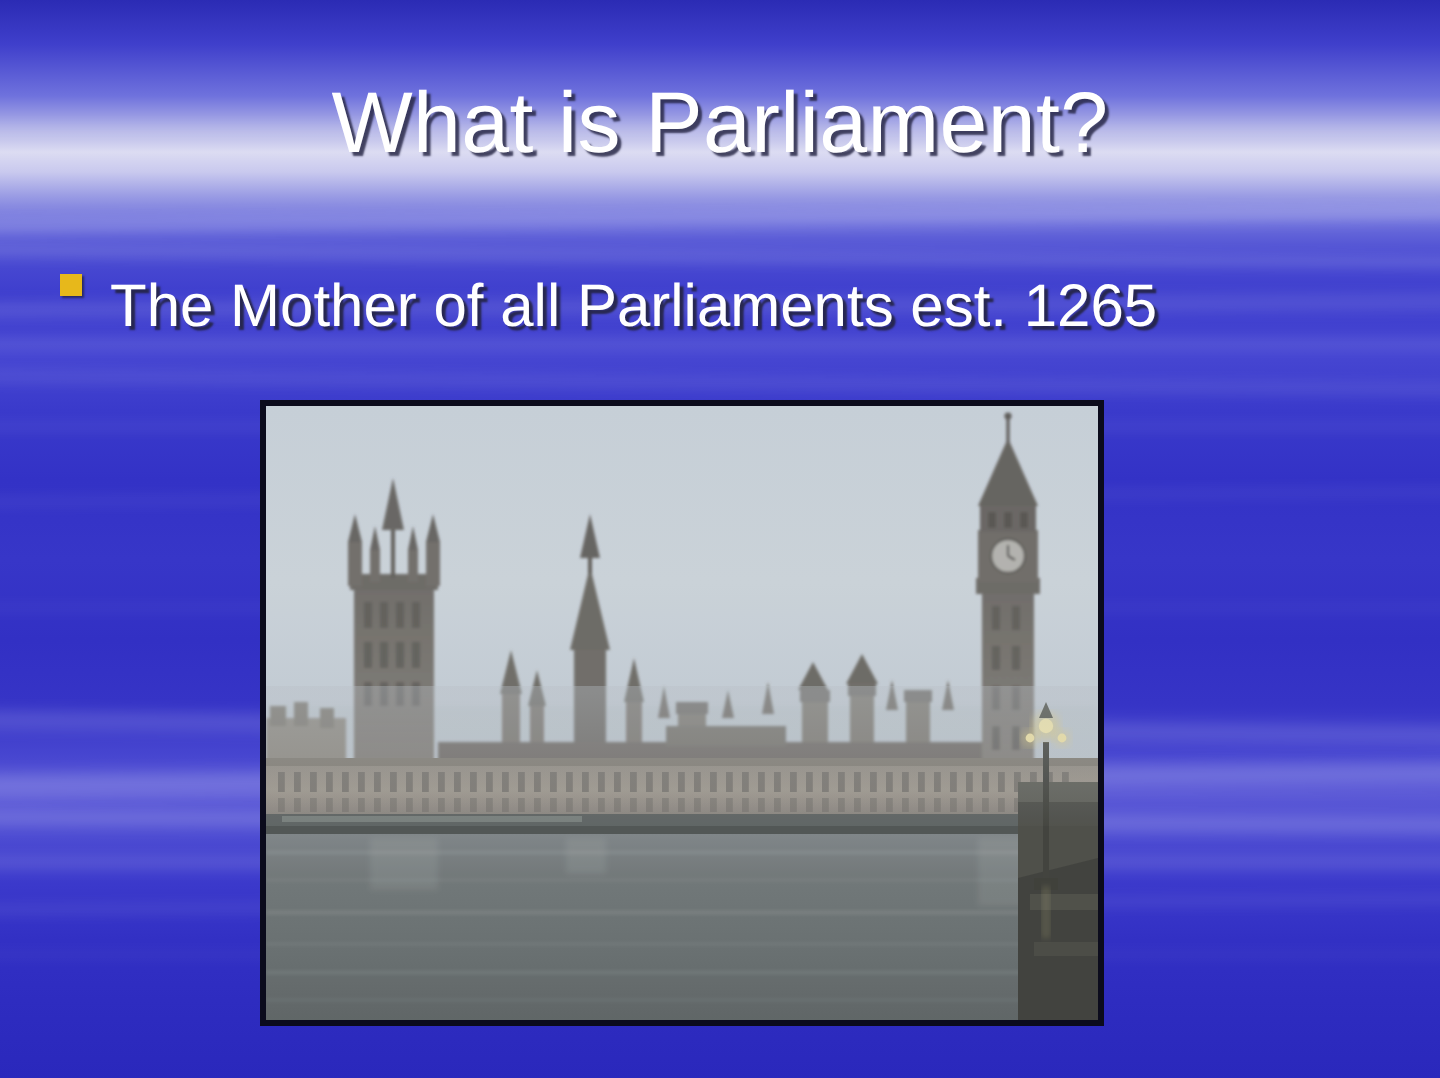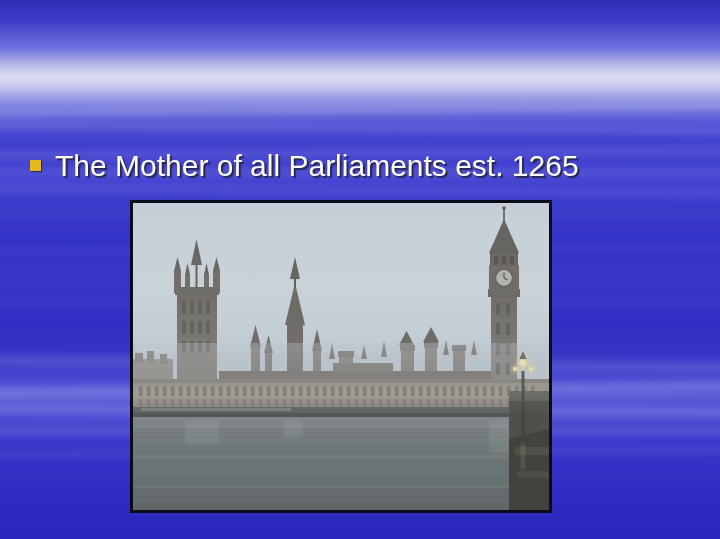--- a/index.html
+++ b/index.html
@@ -93,23 +93,21 @@
     white-space: nowrap;
   }
 
   
   .bullet-row {
     position: absolute;
     top: 137px;
     left: 30px;
     right: 20px;
     display: flex;
-    align-items: center;
     gap: 14px;
-    margin-top: 12px;
   }
   .bullet-marker {
     width: 11px;
     height: 11px;
     flex: 0 0 auto;
     background: #e7b81b;
     box-shadow: 1px 1px 1px rgba(30,30,60,.7);
   }
   .bullet-text {
     font-size: 30px;
@@ -154,20 +152,21 @@
   <div class="streak s6"></div>
   <div class="streak s7"></div>
   <div class="streak s8"></div>
   <div class="streak s9"></div>
   <div class="streak s10"></div>
   <div class="streak s11"></div>
   <div class="streak s12"></div>
   <div class="streak s13"></div>
   <div class="streak s14"></div>
 
+  <div class="title">What is Parliament?</div>
 
   <div class="bullet-row">
     <span class="bullet-marker"></span>
     <span class="bullet-text">The Mother of all Parliaments est. 1265</span>
   </div>
 
   <div class="photo-frame">
     <div class="photo-inner">
       <svg class="photo-svg" viewBox="0 0 416 307" preserveAspectRatio="none">
         <defs>

